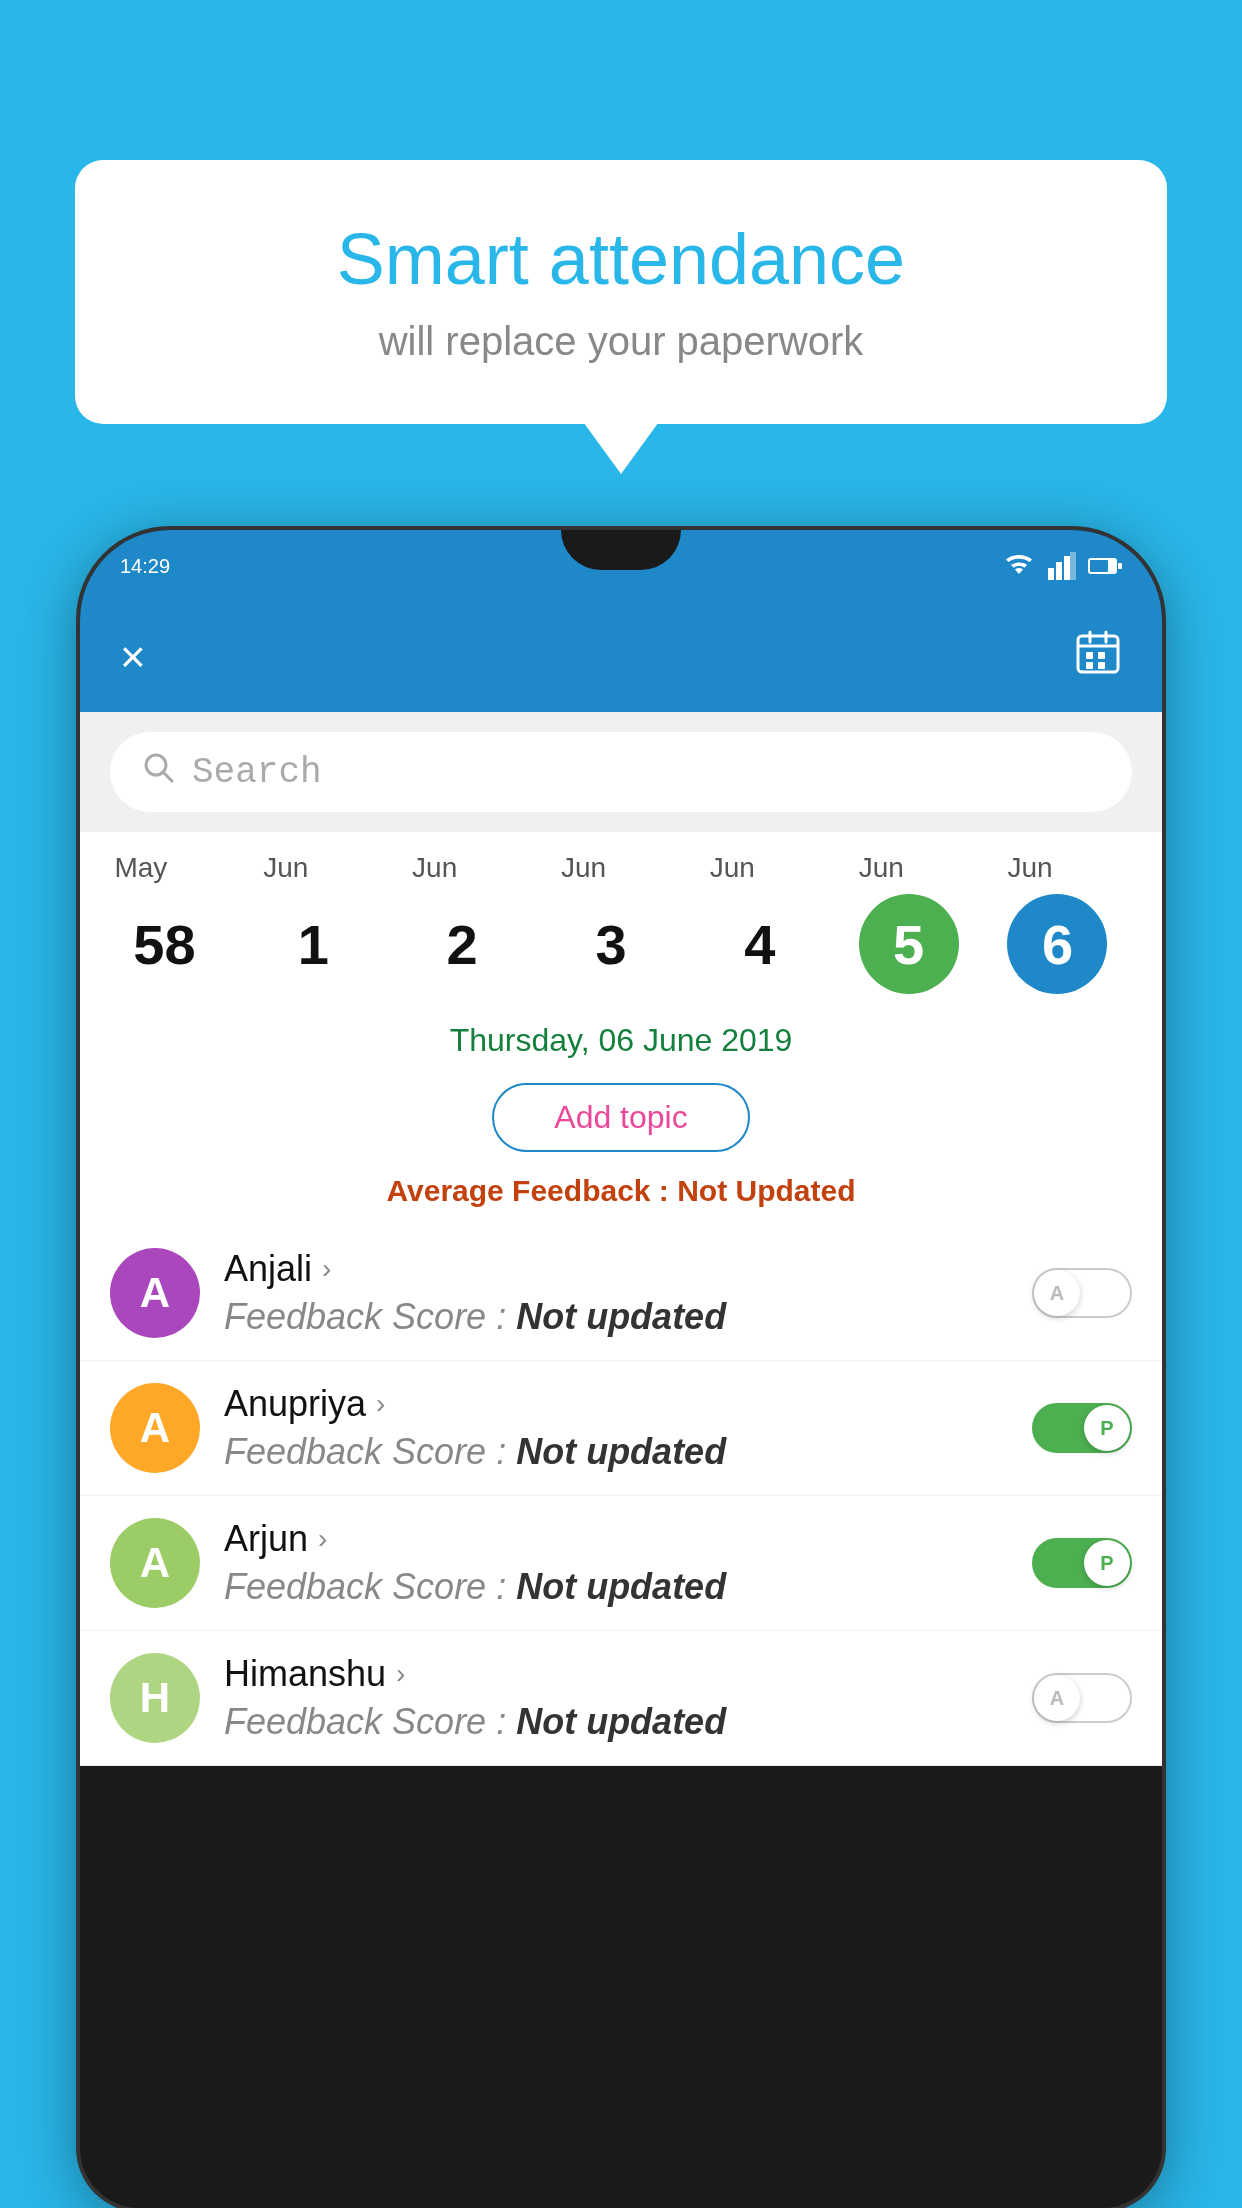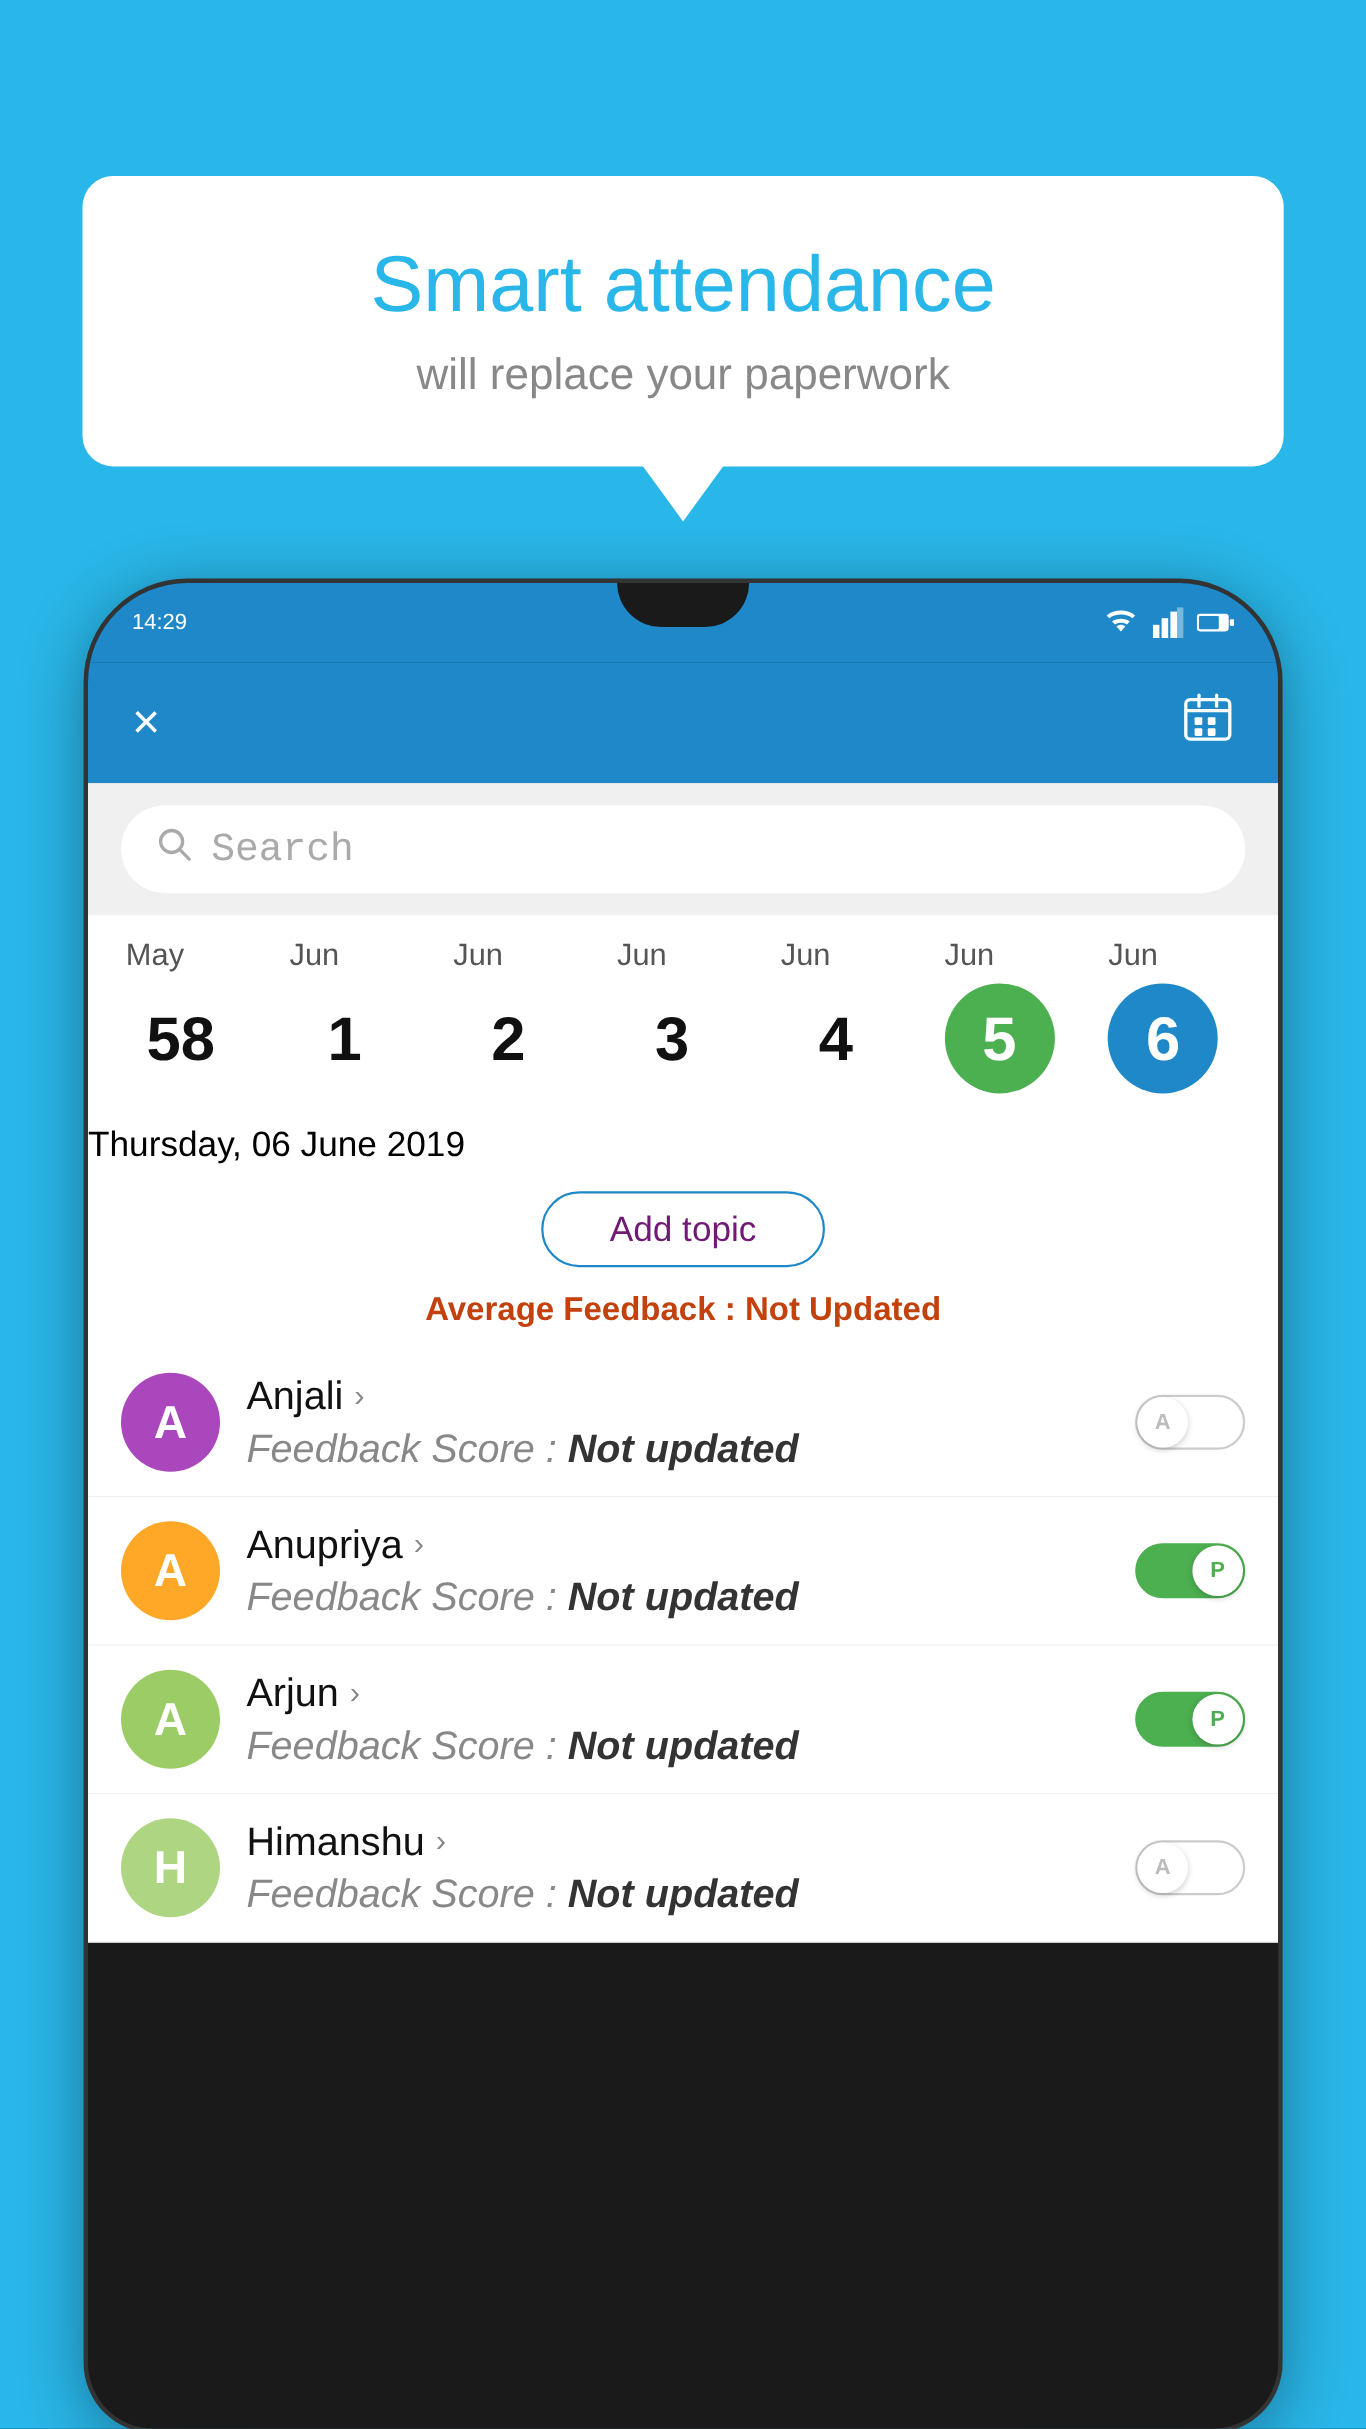--- a/index.html
+++ b/index.html
@@ -205,38 +205,39 @@
       color: white;
     }
 
     .cal-date.selected {
       background: #1e88c8;
       color: white;
     }
 
     
     .date-label {
+      text-align: center;
       font-size: 32px;
-      color: #000000;
+      color: #15803d;
       padding: 18px 0 10px;
       font-weight: 400;
     }
 
     
     .add-topic-container {
       display: flex;
       justify-content: center;
       padding: 14px 0;
     }
 
     .add-topic-btn {
       border: 2px solid #1e88c8;
       border-radius: 50px;
       padding: 14px 60px;
-      color: #701a75;
+      color: #ec4899;
       font-size: 32px;
       background: white;
       cursor: pointer;
     }
 
     
     .avg-feedback {
       text-align: center;
       font-size: 30px;
       color: #888;

